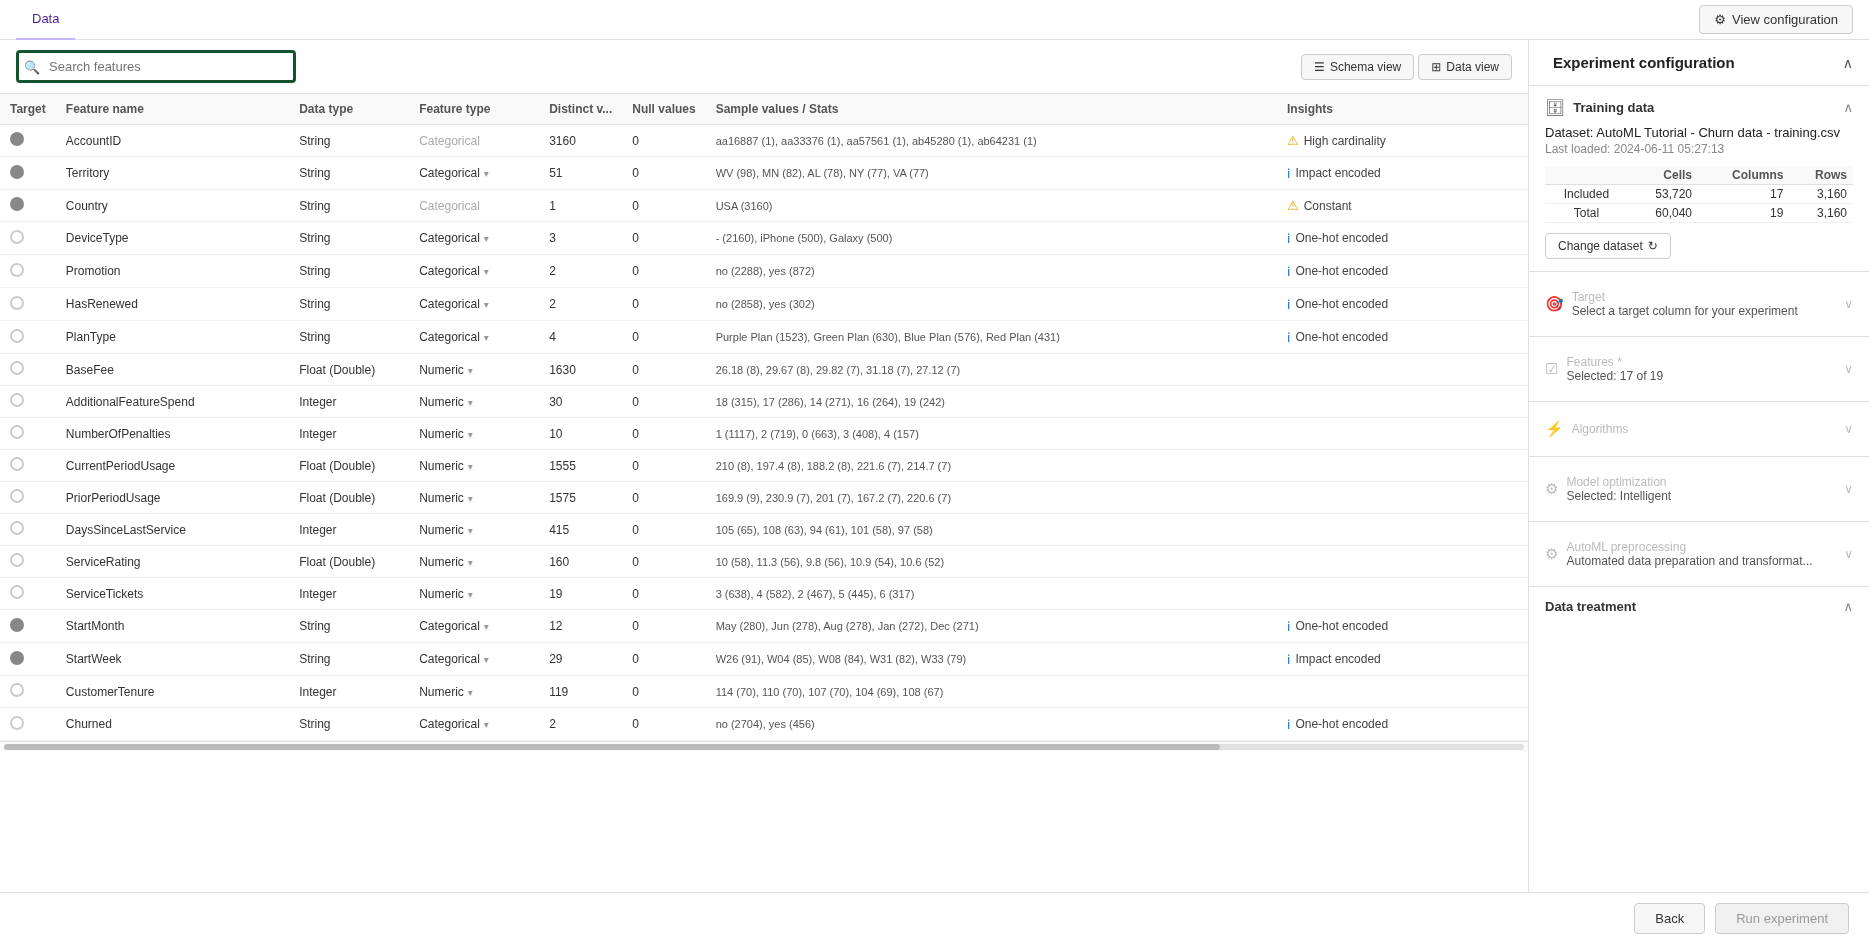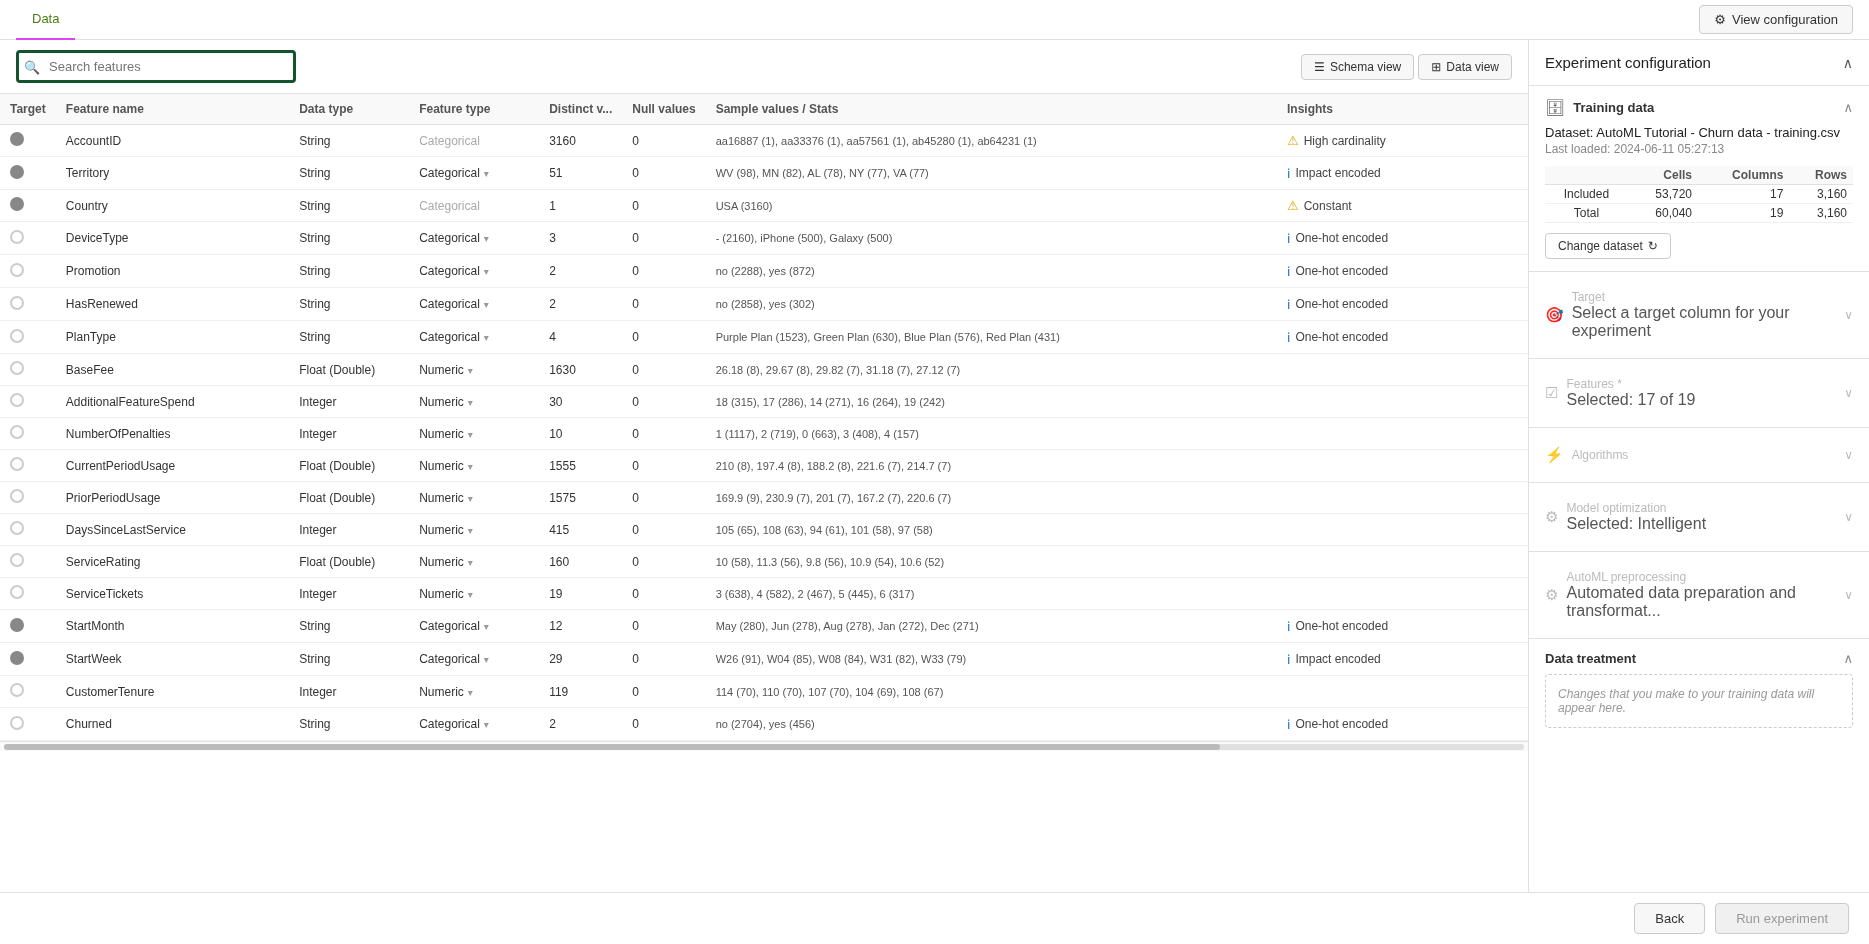--- a/index.html
+++ b/index.html
@@ -1,21 +1,21 @@
 <!DOCTYPE html>
 <html><head>
   <meta charset="utf-8">
   <style>
     * { box-sizing: border-box; margin: 0; padding: 0; }
     body { font-family: -apple-system, BlinkMacSystemFont, 'Segoe UI', Arial, sans-serif; font-size: 13px; background: #fff; color: #333; height: 944px; overflow: hidden; display: flex; flex-direction: column; }
 
     
     .tab-bar { display: flex; align-items: center; border-bottom: 1px solid #e0e0e0; padding: 0 16px; height: 40px; justify-content: space-between; }
     .tab-item { padding: 10px 16px; cursor: pointer; font-size: 13px; color: #555; border-bottom: 2px solid transparent; height: 40px; display: flex; align-items: center; }
-    .tab-item.active { color: #4d7c0f; border-bottom: 2px solid #d946ef; font-weight: 500; }
+    .tab-item.active { color: #4c1d95; border-bottom: 2px solid #c4b5fd; font-weight: 500; }
     .view-config-btn { display: flex; align-items: center; gap: 6px; padding: 6px 14px; border: 1px solid #ccc; border-radius: 4px; background: #f7f7f7; cursor: pointer; font-size: 13px; color: #333; }
 
     
     .main-layout { display: flex; flex: 1; overflow: hidden; }
 
     
     .data-panel { flex: 1; display: flex; flex-direction: column; overflow: hidden; border-right: 1px solid #e0e0e0; }
 
     
     .search-bar-row { display: flex; align-items: center; justify-content: space-between; padding: 10px 16px; border-bottom: 1px solid #e0e0e0; }
@@ -49,21 +49,21 @@
 
     .insight-badge { display: flex; align-items: center; gap: 5px; font-size: 12px; }
     .insight-icon { font-size: 13px; }
     .insight-icon.warning { color: #e8a000; }
     .insight-icon.info { color: #1a6fd8; }
     .insight-label { color: #444; }
 
     
     .right-panel { width: 340px; display: flex; flex-direction: column; background: #fff; overflow-y: auto; }
     .right-panel-header { display: flex; align-items: center; justify-content: space-between; padding: 14px 16px; border-bottom: 1px solid #e0e0e0; }
-    .right-panel-title { font-size: 15px; font-weight: 400; color: #222; }
+    .right-panel-title { font-size: 15px; font-weight: 700; color: #222; margin-left: 8px; }
     .chevron-icon { color: #555; cursor: pointer; font-size: 14px; }
 
     .section-block { border-bottom: 1px solid #e0e0e0; padding: 12px 16px; }
     .section-header { display: flex; align-items: center; gap: 8px; margin-bottom: 8px; }
     .section-icon { font-size: 16px; color: #555; }
     .section-title { font-size: 13px; font-weight: 600; color: #333; }
     .section-chevron { margin-left: auto; color: #888; cursor: pointer; font-size: 13px; }
 
     .dataset-name { font-size: 13px; color: #222; margin-bottom: 2px; }
     .dataset-loaded { font-size: 12px; color: #888; margin-bottom: 10px; }
@@ -71,21 +71,21 @@
     .stats-table { width: 100%; font-size: 12px; border-collapse: collapse; }
     .stats-table th { text-align: right; font-weight: 600; color: #555; padding: 2px 6px; }
     .stats-table td { text-align: right; color: #333; padding: 2px 6px; }
     .stats-table td:first-child, .stats-table th:first-child { text-align: center; }
 
     .change-dataset-btn { display: flex; align-items: center; gap: 5px; padding: 5px 12px; border: 1px solid #ccc; border-radius: 4px; background: #fff; cursor: pointer; font-size: 12px; color: #333; margin-top: 10px; }
 
     .config-section { border-bottom: 1px solid #e0e0e0; padding: 12px 16px; }
     .config-row { display: flex; align-items: center; justify-content: space-between; cursor: pointer; padding: 6px 0; }
     .config-label { font-size: 12px; color: #bbb; font-weight: 500; }
-    .config-value { font-size: 16px; color: #555; }
+    .config-value { font-size: 12px; color: #555; }
     .config-chevron { color: #bbb; font-size: 12px; }
     .data-treatment-text { font-size: 12px; color: #999; font-style: italic; }
 
     
     .bottom-bar { display: flex; align-items: center; justify-content: flex-end; gap: 10px; padding: 10px 20px; border-top: 1px solid #e0e0e0; background: #fff; }
     .btn-back { padding: 7px 20px; border: 1px solid #ccc; border-radius: 4px; background: #f7f7f7; cursor: pointer; font-size: 13px; color: #333; }
     .btn-run { padding: 7px 20px; border: 1px solid #ccc; border-radius: 4px; background: #f0f0f0; cursor: pointer; font-size: 13px; color: #999; }
 
     .scrollbar-row { height: 10px; border-top: 1px solid #e0e0e0; background: #fafafa; display: flex; align-items: center; padding: 0 4px; }
     .scrollbar-track { flex: 1; height: 6px; background: #e0e0e0; border-radius: 3px; position: relative; }
@@ -495,23 +495,20 @@
         </div>
         <span class="config-chevron">∨</span>
       </div>
     </div>
 
     <div style="padding: 0 16px 8px;">
       <div style="display:flex;align-items:center;justify-content:space-between;padding:12px 0 8px;">
         <span class="section-title">Data treatment</span>
         <span style="color:#888;cursor:pointer;font-size:13px;">∧</span>
       </div>
-      <div style="border: 1px dashed #ccc; border-radius:4px; padding: 12px;">
-        <p class="data-treatment-text">Changes that you make to your training data will appear here.</p>
-      </div>
     </div>
   </div>
 </div>
 
 <div class="bottom-bar">
   <button class="btn-back">Back</button>
   <button class="btn-run">Run experiment</button>
 </div>
 
 </body></html>

